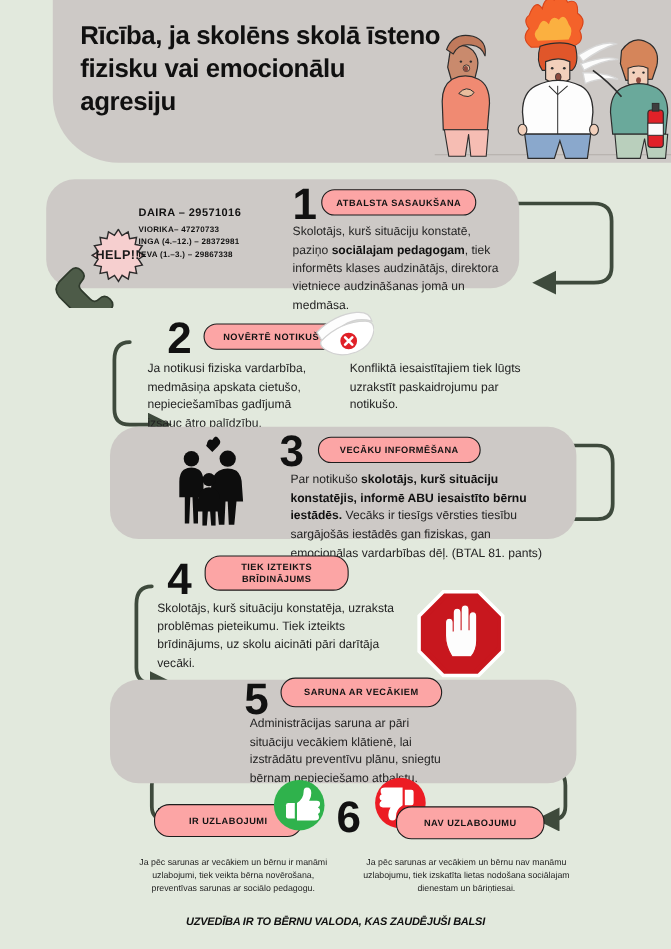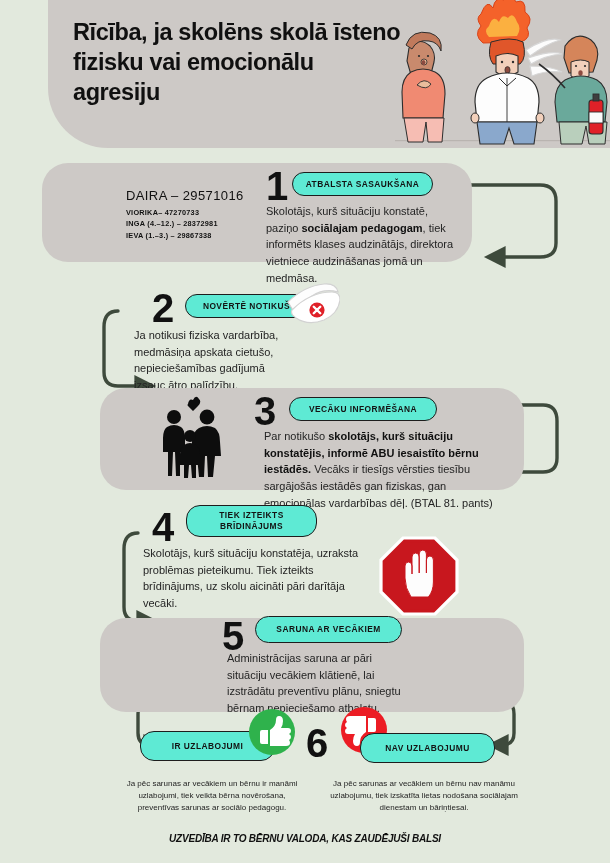--- a/index.html
+++ b/index.html
@@ -27,31 +27,31 @@
   }
   .header-art{position:absolute;right:0;top:0;width:215px;height:148px;}
 
   
   .graybox{position:absolute;background:#cdc9c6;}
   .num{
     position:absolute;font-weight:bold;color:#111;
     font-size:40px;line-height:1;letter-spacing:-2px;
   }
   .pill{
-    position:absolute;background:#5eead4;border:1.6px solid #1d1d1d;
+    position:absolute;background:#fca5a5;border:1.6px solid #1d1d1d;
     border-radius:14px;display:flex;align-items:center;justify-content:center;
     text-align:center;font-size:8.4px;font-weight:bold;letter-spacing:.45px;
     color:#131313;box-sizing:border-box;line-height:1.28;
   }
   .body-text{
     position:absolute;font-size:11px;line-height:1.52;color:#242424;
   }
   .body-text b{font-weight:bold;color:#101010;}
   .phones{position:absolute;}
-  .phones .p1{font-size:13px;font-weight:normal;letter-spacing:.4px;color:#111;margin-bottom:4px;}
+  .phones .p1{font-size:10px;font-weight:bold;letter-spacing:.4px;color:#111;margin-bottom:4px;}
   .phones .p{font-size:7.3px;font-weight:bold;letter-spacing:.25px;color:#111;line-height:1.55;}
 
   
   .foot-col{position:absolute;font-size:8px;line-height:1.5;text-align:center;color:#242424;}
   .slogan{
     position:absolute;left:0;width:610px;top:833px;text-align:center;
     font-size:10px;font-weight:bold;font-style:italic;letter-spacing:-0.2px;color:#101010;
   }
 
   svg{display:block;}
@@ -139,20 +139,33 @@
 
         <path d="M222 700 L152 700 Q138 700 138 714 L138 733 Q138 745 150 745 L159 745"></path>
 
         <path d="M430 700 L500 700 Q514 700 514 714 L514 733 Q514 745 502 745 L493 745"></path>
       </g>
     </svg>
   </div>
 
   <div class="graybox" style="left:42px;top:163px;width:430px;height:99px;border-radius:26px;"></div>
 
+  <div style="position:absolute;left:46px;top:208px;width:86px;height:72px;">
+    <svg width="86" height="72" viewBox="0 0 86 72">
+      <g>
+        <path d="M8 62 q-6 -7 0 -14 l10 -10 q5 -5 10 0 q5 5 0 10 q-4 4 0 8 l8 8 q4 4 8 0 q5 -5 10 0 q5 5 0 10 l-10 10 q-7 6 -14 0 z" fill="#4d5b48" stroke="#2f3a2c" stroke-width="1.5"></path>
+      </g>
+      <g>
+        <path d="M58 6 l3.6 -5.4 l3.3 5.5 l5.6 -3.4 l1.3 6.3 l6.3 -1.1 l-1.2 6.3 l6.4 1.2 l-3.5 5.4 l5.5 3.3 l-5.4 3.5 l3.5 5.4
+                 l-6.4 1.3 l1.2 6.3 l-6.3 -1.2 l-1.3 6.4 l-5.6 -3.5 l-3.3 5.5 l-3.6 -5.4 l-5.5 3.4 l-1.3 -6.4 l-6.3 1.2 l1.1 -6.3
+                 l-6.3 -1.3 l3.4 -5.4 l-5.4 -3.5 l5.5 -3.3 l-3.5 -5.4 l6.3 -1.2 l-1.1 -6.3 l6.3 1.1 l1.3 -6.3 z" fill="#f6cfcf" stroke="#2b2b2b" stroke-width="1.3"></path>
+        <text x="61" y="27" font-family="Liberation Sans, sans-serif" font-size="11.5" font-weight="bold" fill="#1b1b1b" text-anchor="middle" letter-spacing="0.3">HELP!!</text>
+      </g>
+    </svg>
+  </div>
 
   <div class="phones" style="left:126px;top:188px;width:160px;">
     <div class="p1">DAIRA – 29571016</div>
     <div class="p">VIORIKA– 47270733</div>
     <div class="p">INGA (4.–12.) – 28372981</div>
     <div class="p">IEVA (1.–3.) – 29867338</div>
   </div>
 
   <div class="num" style="left:266px;top:166px;">1</div>
   <div class="pill" style="left:292px;top:172px;width:141px;height:24px;">ATBALSTA SASAUKŠANA</div>
@@ -164,20 +177,21 @@
   <div style="position:absolute;left:286px;top:280px;width:54px;height:50px;">
     <svg width="54" height="50" viewBox="0 0 54 50">
       <path d="M2 22 q16 -16 36 -18 q12 -1 14 8 q-14 -4 -26 4 q-12 8 -18 16 z" fill="#fdfdfd" stroke="#d2d2d2" stroke-width="1.2"></path>
       <path d="M6 30 q18 -18 40 -18 q8 0 8 8 q-2 14 -16 20 q-16 6 -28 -2 q-6 -4 -4 -8 z" fill="#ffffff" stroke="#d2d2d2" stroke-width="1.2"></path>
       <circle cx="31" cy="30" r="7.6" fill="#e02128"></circle>
       <path d="M31 25.4 v9.2 M26.4 30 h9.2" stroke="#ffffff" stroke-width="2.4" stroke-linecap="round" transform="rotate(45 31 30)"></path>
     </svg>
   </div>
 
   <div class="body-text" style="left:134px;top:327px;width:165px;">Ja notikusi fiziska vardarbība, medmāsiņa apskata cietušo, nepieciešamības gadījumā izsauc ātro palīdzību.</div>
+  <div class="body-text" style="left:318px;top:327px;width:180px;">Konfliktā iesaistītajiem tiek lūgts uzrakstīt paskaidrojumu par notikušo.</div>
 
   <div class="graybox" style="left:100px;top:388px;width:424px;height:102px;border-radius:26px;"></div>
 
   <div style="position:absolute;left:160px;top:396px;width:62px;height:82px;">
     <svg width="62" height="82" viewBox="0 0 62 82">
       <path d="M28 8 q1 -6 5 -4 q3 -6 6 -1 q3 3 -1 7 l-5 5 l-5 -5 q-1 -1 0 -2 z" fill="#0d0d0d"></path>
       <circle cx="14" cy="21" r="7" fill="#0d0d0d"></circle>
       <path d="M7 31 q7 -4 14 0 q4 3 4 11 l0 14 l-5 0 l0 24 l-4 0 l-1 -24 l-2 0 l-1 24 l-4 0 l0 -24 l-5 0 l0 -14 q0 -8 4 -11 z" fill="#0d0d0d"></path>
       <circle cx="47" cy="21" r="7.4" fill="#0d0d0d"></circle>
       <path d="M39 32 q8 -4 16 0 q5 4 5 14 l1 14 l-6 0 l-2 21 l-5 0 l-1 -21 l-2 0 l-1 21 l-5 0 l-2 -21 l-6 0 l1 -14 q0 -10 7 -14 z" fill="#0d0d0d"></path>

